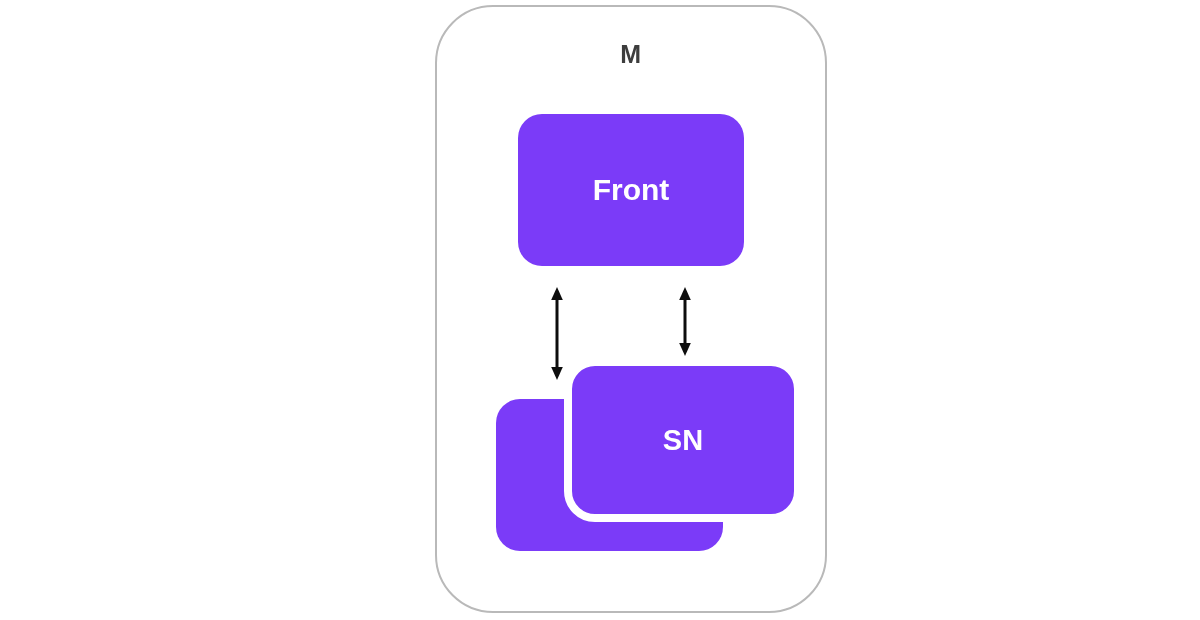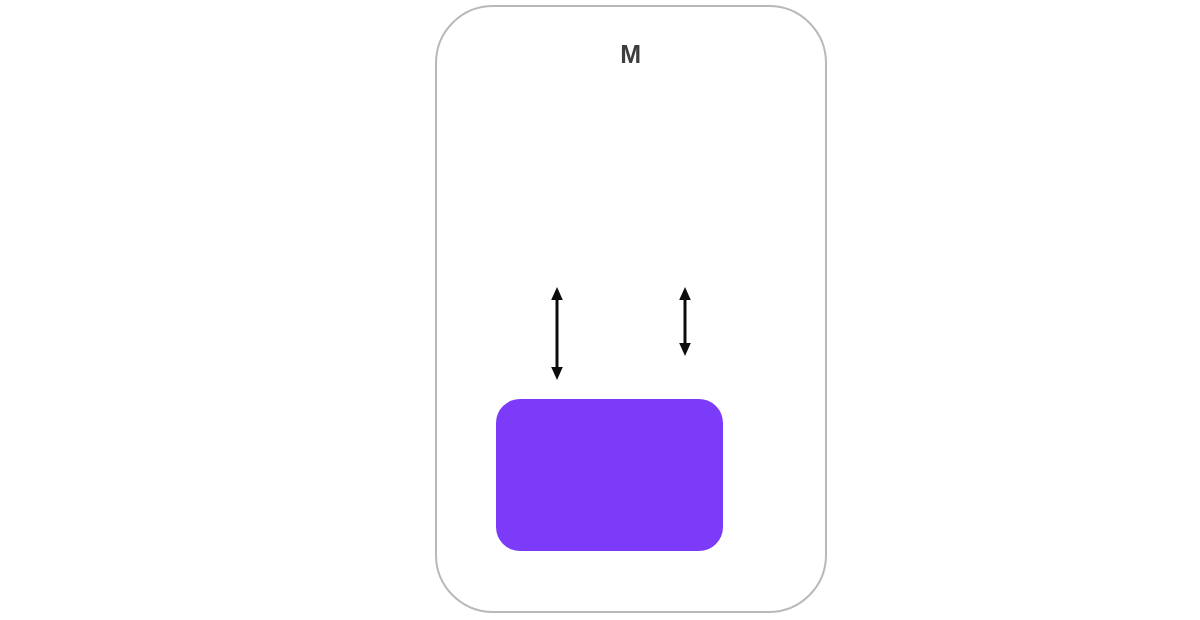--- a/index.html
+++ b/index.html
@@ -67,30 +67,36 @@
 </style>
 </head>
 <body>
 
 <div class="stage">
 
   <div class="frame">
 
     <div class="frame-title">M</div>
 
+    <div class="node node-front">
+      <span>Front</span>
+    </div>
 
     <svg class="arrow arrow-left" width="18" height="93" viewBox="0 0 18 93" xmlns="http://www.w3.org/2000/svg">
       <line x1="9" y1="11" x2="9" y2="82" stroke="currentColor" stroke-width="3"></line>
       <polygon points="9,0 3.2,13 14.8,13" fill="currentColor"></polygon>
       <polygon points="9,93 3.2,80 14.8,80" fill="currentColor"></polygon>
     </svg>
 
     <svg class="arrow arrow-right" width="18" height="69" viewBox="0 0 18 69" xmlns="http://www.w3.org/2000/svg">
       <line x1="9" y1="11" x2="9" y2="58" stroke="currentColor" stroke-width="3"></line>
       <polygon points="9,0 3.2,13 14.8,13" fill="currentColor"></polygon>
       <polygon points="9,69 3.2,56 14.8,56" fill="currentColor"></polygon>
     </svg>
 
     <div class="node node-sn-back"></div>
 
+    <div class="node node-sn">
+      <span>SN</span>
+    </div>
 
   </div>
 </div>
 
 </body></html>

